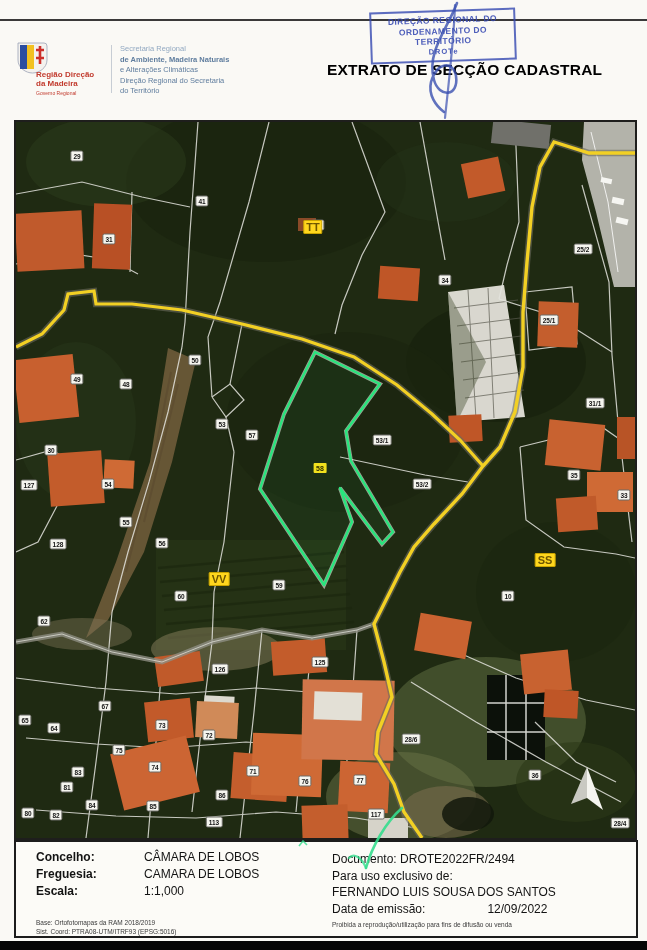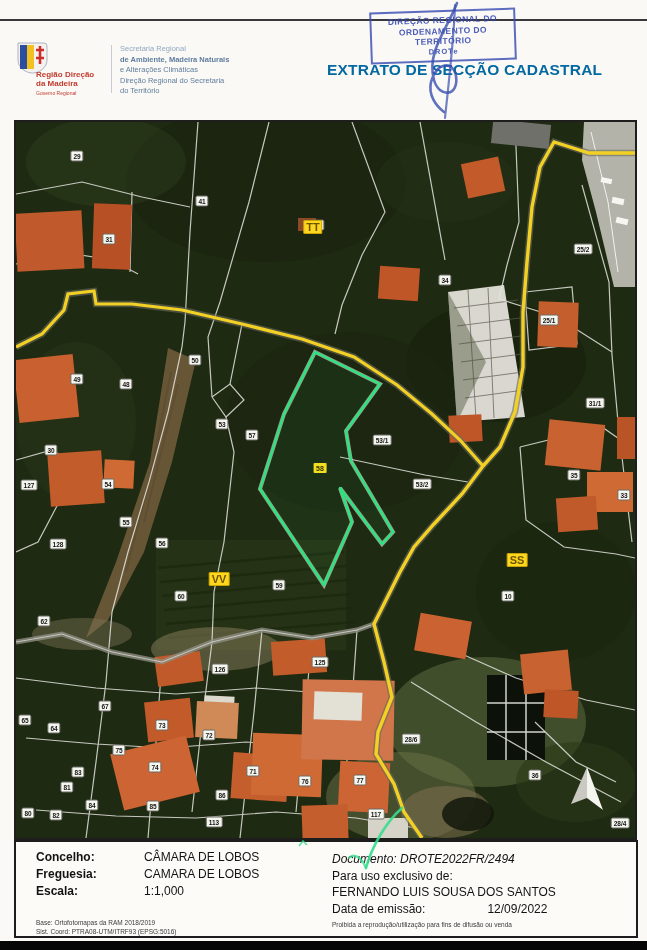--- a/index.html
+++ b/index.html
@@ -20,21 +20,21 @@
   #secretariat div:nth-child(2){font-weight:bold;}
   #divider{left:111px;top:45px;width:1px;height:48px;background:#c7cdd4;}
   #stamp{
     left:370px;top:10px;width:138px;padding:3px 2px;
     border:2.5px solid rgba(52,72,178,.8);
     color:rgba(52,72,178,.88);text-align:center;
     font-size:8.5px;font-weight:bold;line-height:10.5px;letter-spacing:.4px;
     transform:rotate(-2deg);
   }
   #stamp div:last-child{font-size:7.5px;letter-spacing:1px;}
-  #page-title{left:327px;top:61px;font-size:15.5px;font-weight:bold;color:#0369a1;letter-spacing:.2px;white-space:nowrap;}
+  #page-title{left:327px;top:61px;font-size:15.5px;font-weight:bold;color:#000000;letter-spacing:.2px;white-space:nowrap;}
   #signature{left:402px;top:0;z-index:5;}
   
   #map{
     left:14px;top:120px;width:619px;height:716px;
     border:2px solid #1e1e1c;box-sizing:content-box;
     background:#202b13;overflow:hidden;
   }
   #map svg{position:absolute;left:0;top:0;}
   #label-layer{position:absolute;left:0;top:0;width:100%;height:100%;}
   .plabel{
@@ -56,21 +56,21 @@
   #footer{
     left:14px;top:840px;width:624px;height:98px;box-sizing:border-box;
     border:2px solid #1c1c1c;background:#fcfbf7;
   }
   #footer-left{position:absolute;left:20px;top:7px;width:280px;}
   .frow{display:flex;font-size:12px;line-height:17px;color:#131313;}
   .frow .fl{font-weight:bold;width:108px;flex:none;}
   .frow .fv{font-weight:400;}
   #footer-left-small{position:absolute;left:20px;top:77px;font-size:6.5px;line-height:8.5px;color:#3a3a3a;}
   #footer-right{position:absolute;left:316px;top:9px;width:290px;font-size:12px;line-height:16.5px;color:#131313;}
-  #doc-row span{white-space:nowrap;font-style:italic;}
+  #doc-row span{white-space:nowrap;}
   #data-row{display:flex;}
   #data-row .dv{margin-left:62px;}
   #footer-right-small{position:absolute;left:316px;top:79px;font-size:6.5px;color:#3a3a3a;}
   #green-tick{left:342px;top:804px;z-index:6;}
   #green-dot{left:297px;top:838px;z-index:6;}
   #bottom-band{left:0;top:941px;width:647px;height:9px;background:#060606;}
 </style>
 </head>
 <body>
 
@@ -309,21 +309,21 @@
       <div class="plabel" style="left: 76px; top: 683px;">84</div>
       <div class="plabel" style="left: 137px; top: 684px;">85</div>
       <div class="plabel" style="left: 206px; top: 673px;">86</div>
       <div class="plabel" style="left: 12px; top: 691px;">80</div>
       <div class="plabel" style="left: 40px; top: 693px;">82</div>
       <div class="plabel" style="left: 198px; top: 700px;">113</div>
       <div class="plabel" style="left: 360px; top: 692px;">117</div>
       <div class="plabel" style="left: 604px; top: 701px;">28/4</div>
       <div class="slabel" style="left: 297px; top: 105px;">TT</div>
       <div class="slabel" style="left: 203px; top: 457px;">VV</div>
-      <div class="slabel" style="left: 501px; top: 438px;">SS</div>
+      <div class="slabel" style="left: 529px; top: 438px;">SS</div>
       <div class="hlabel" style="left: 304px; top: 346px;">58</div>
     </div>
 </div>
 
 <div class="abs" id="footer">
   <div id="footer-left">
       <div class="frow">
         <span class="fl">Concelho:</span>
         <span class="fv">CÂMARA DE LOBOS</span>
       </div>

